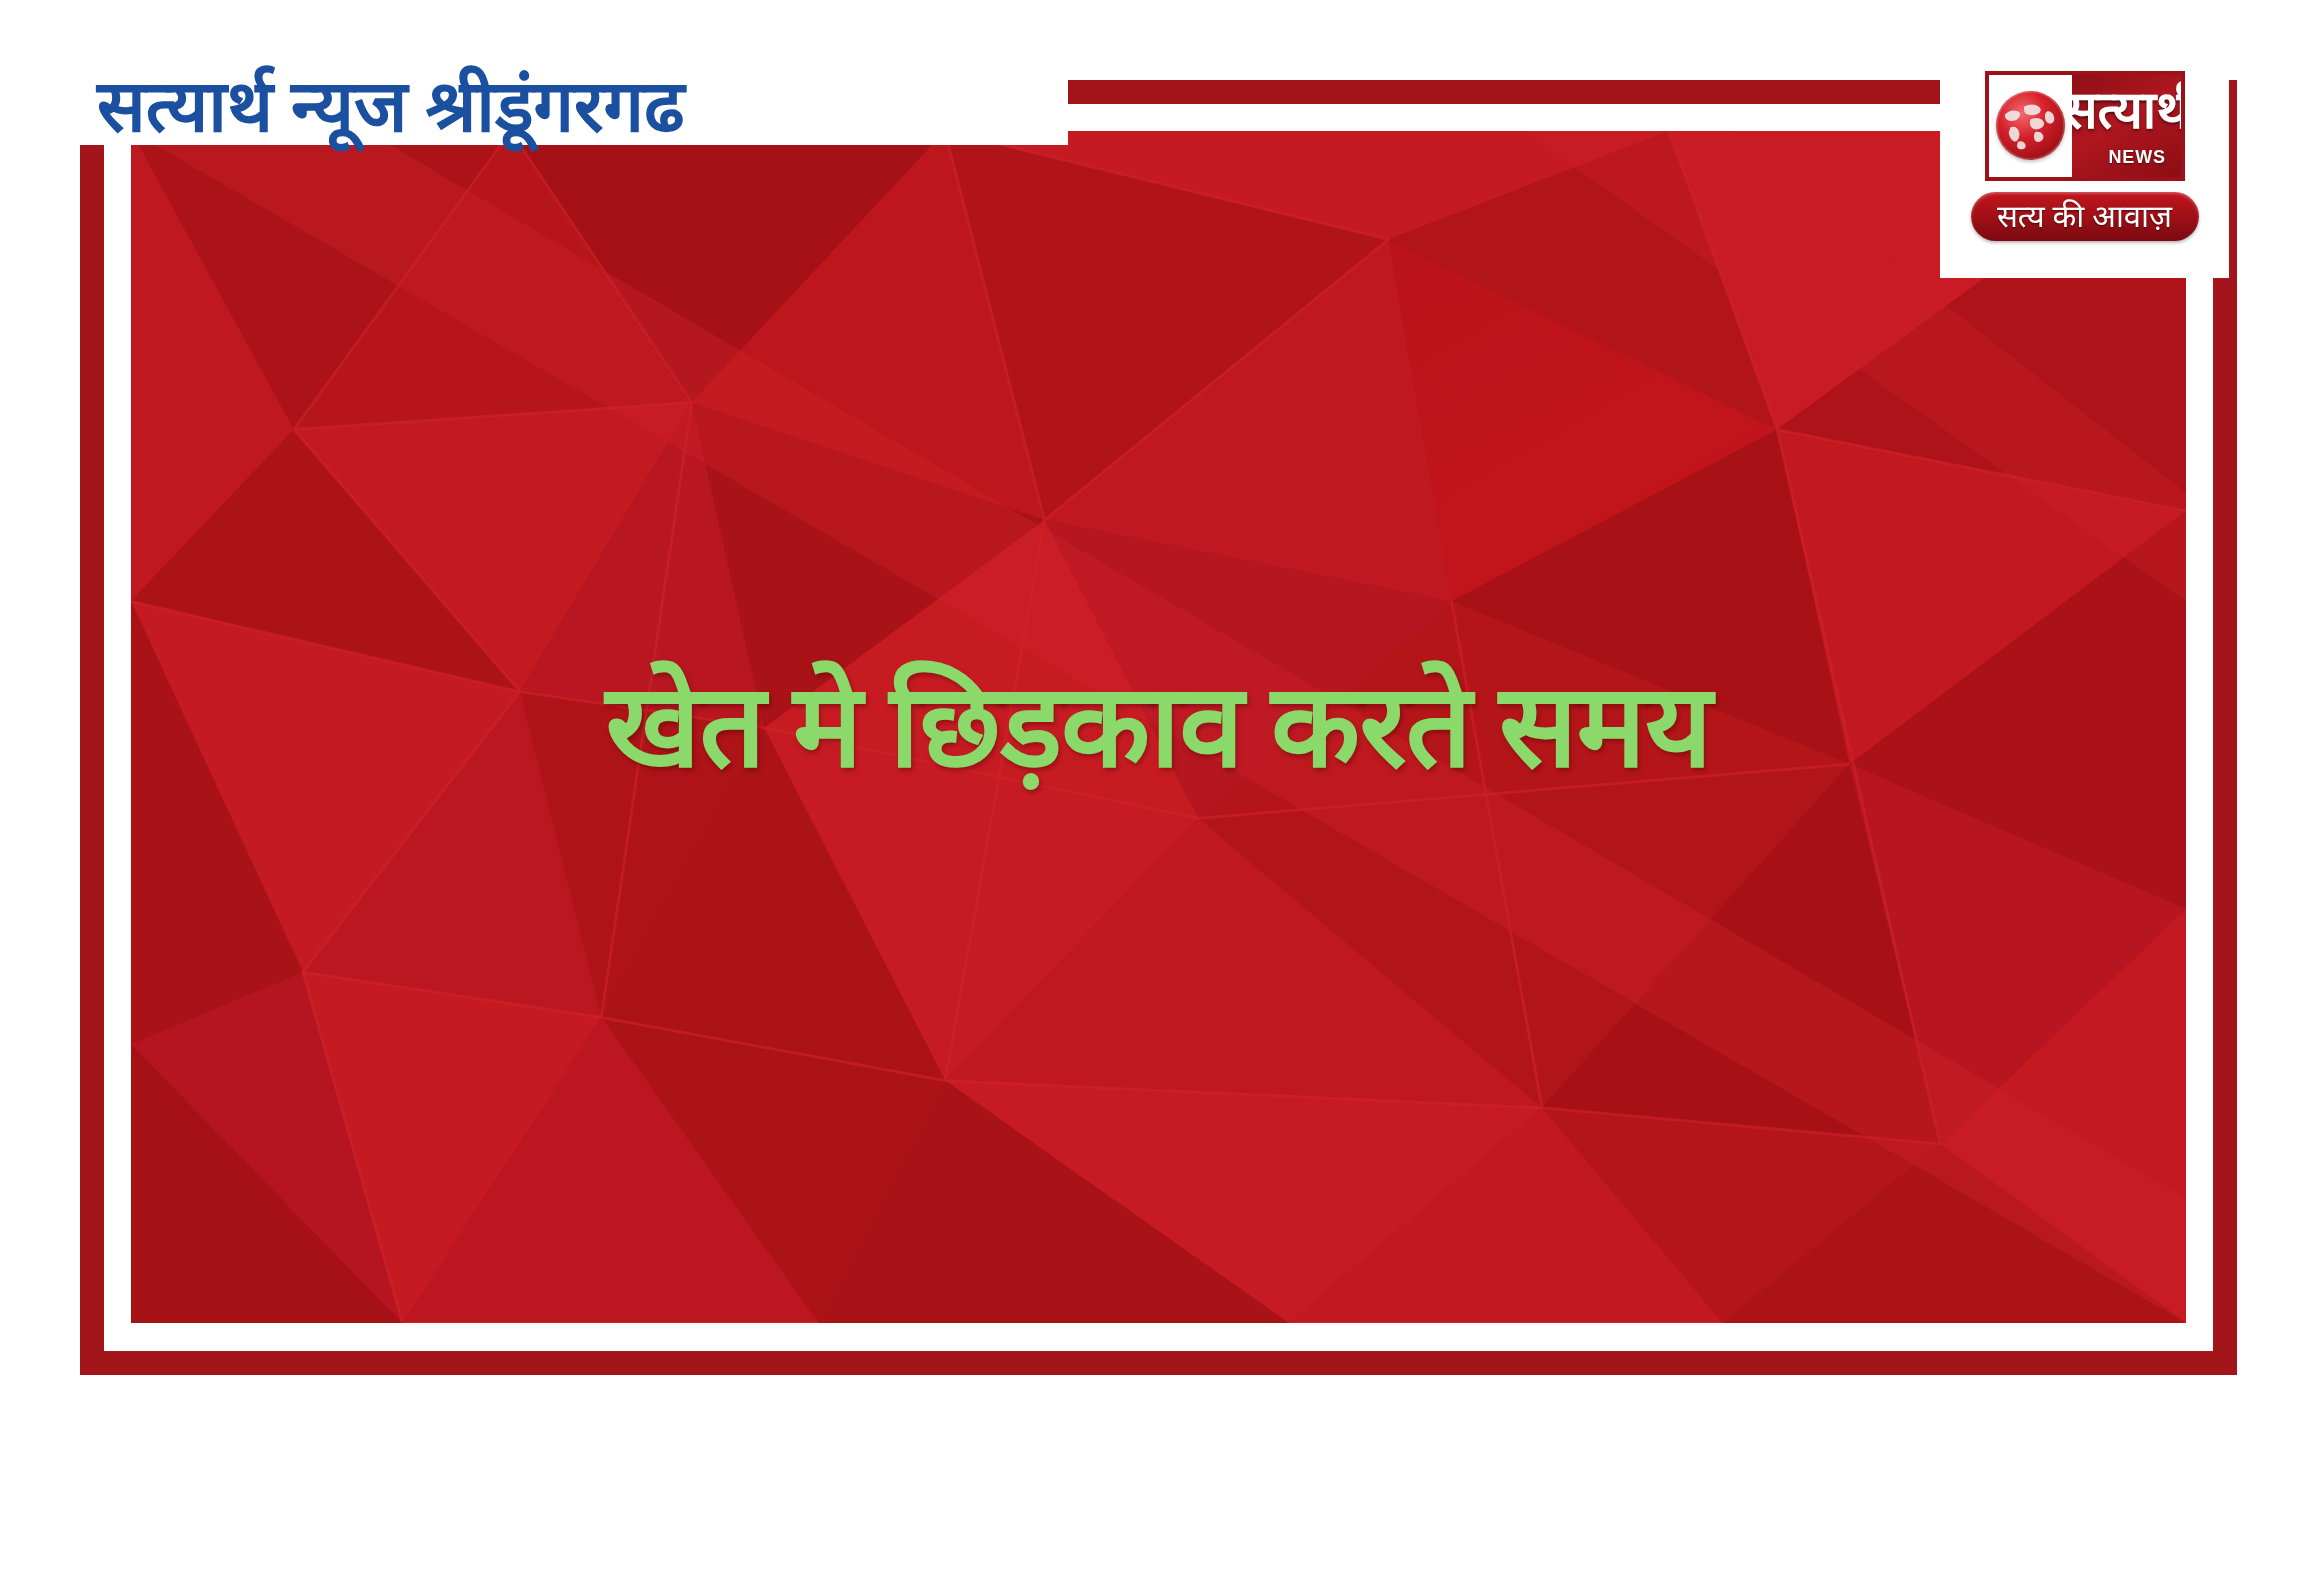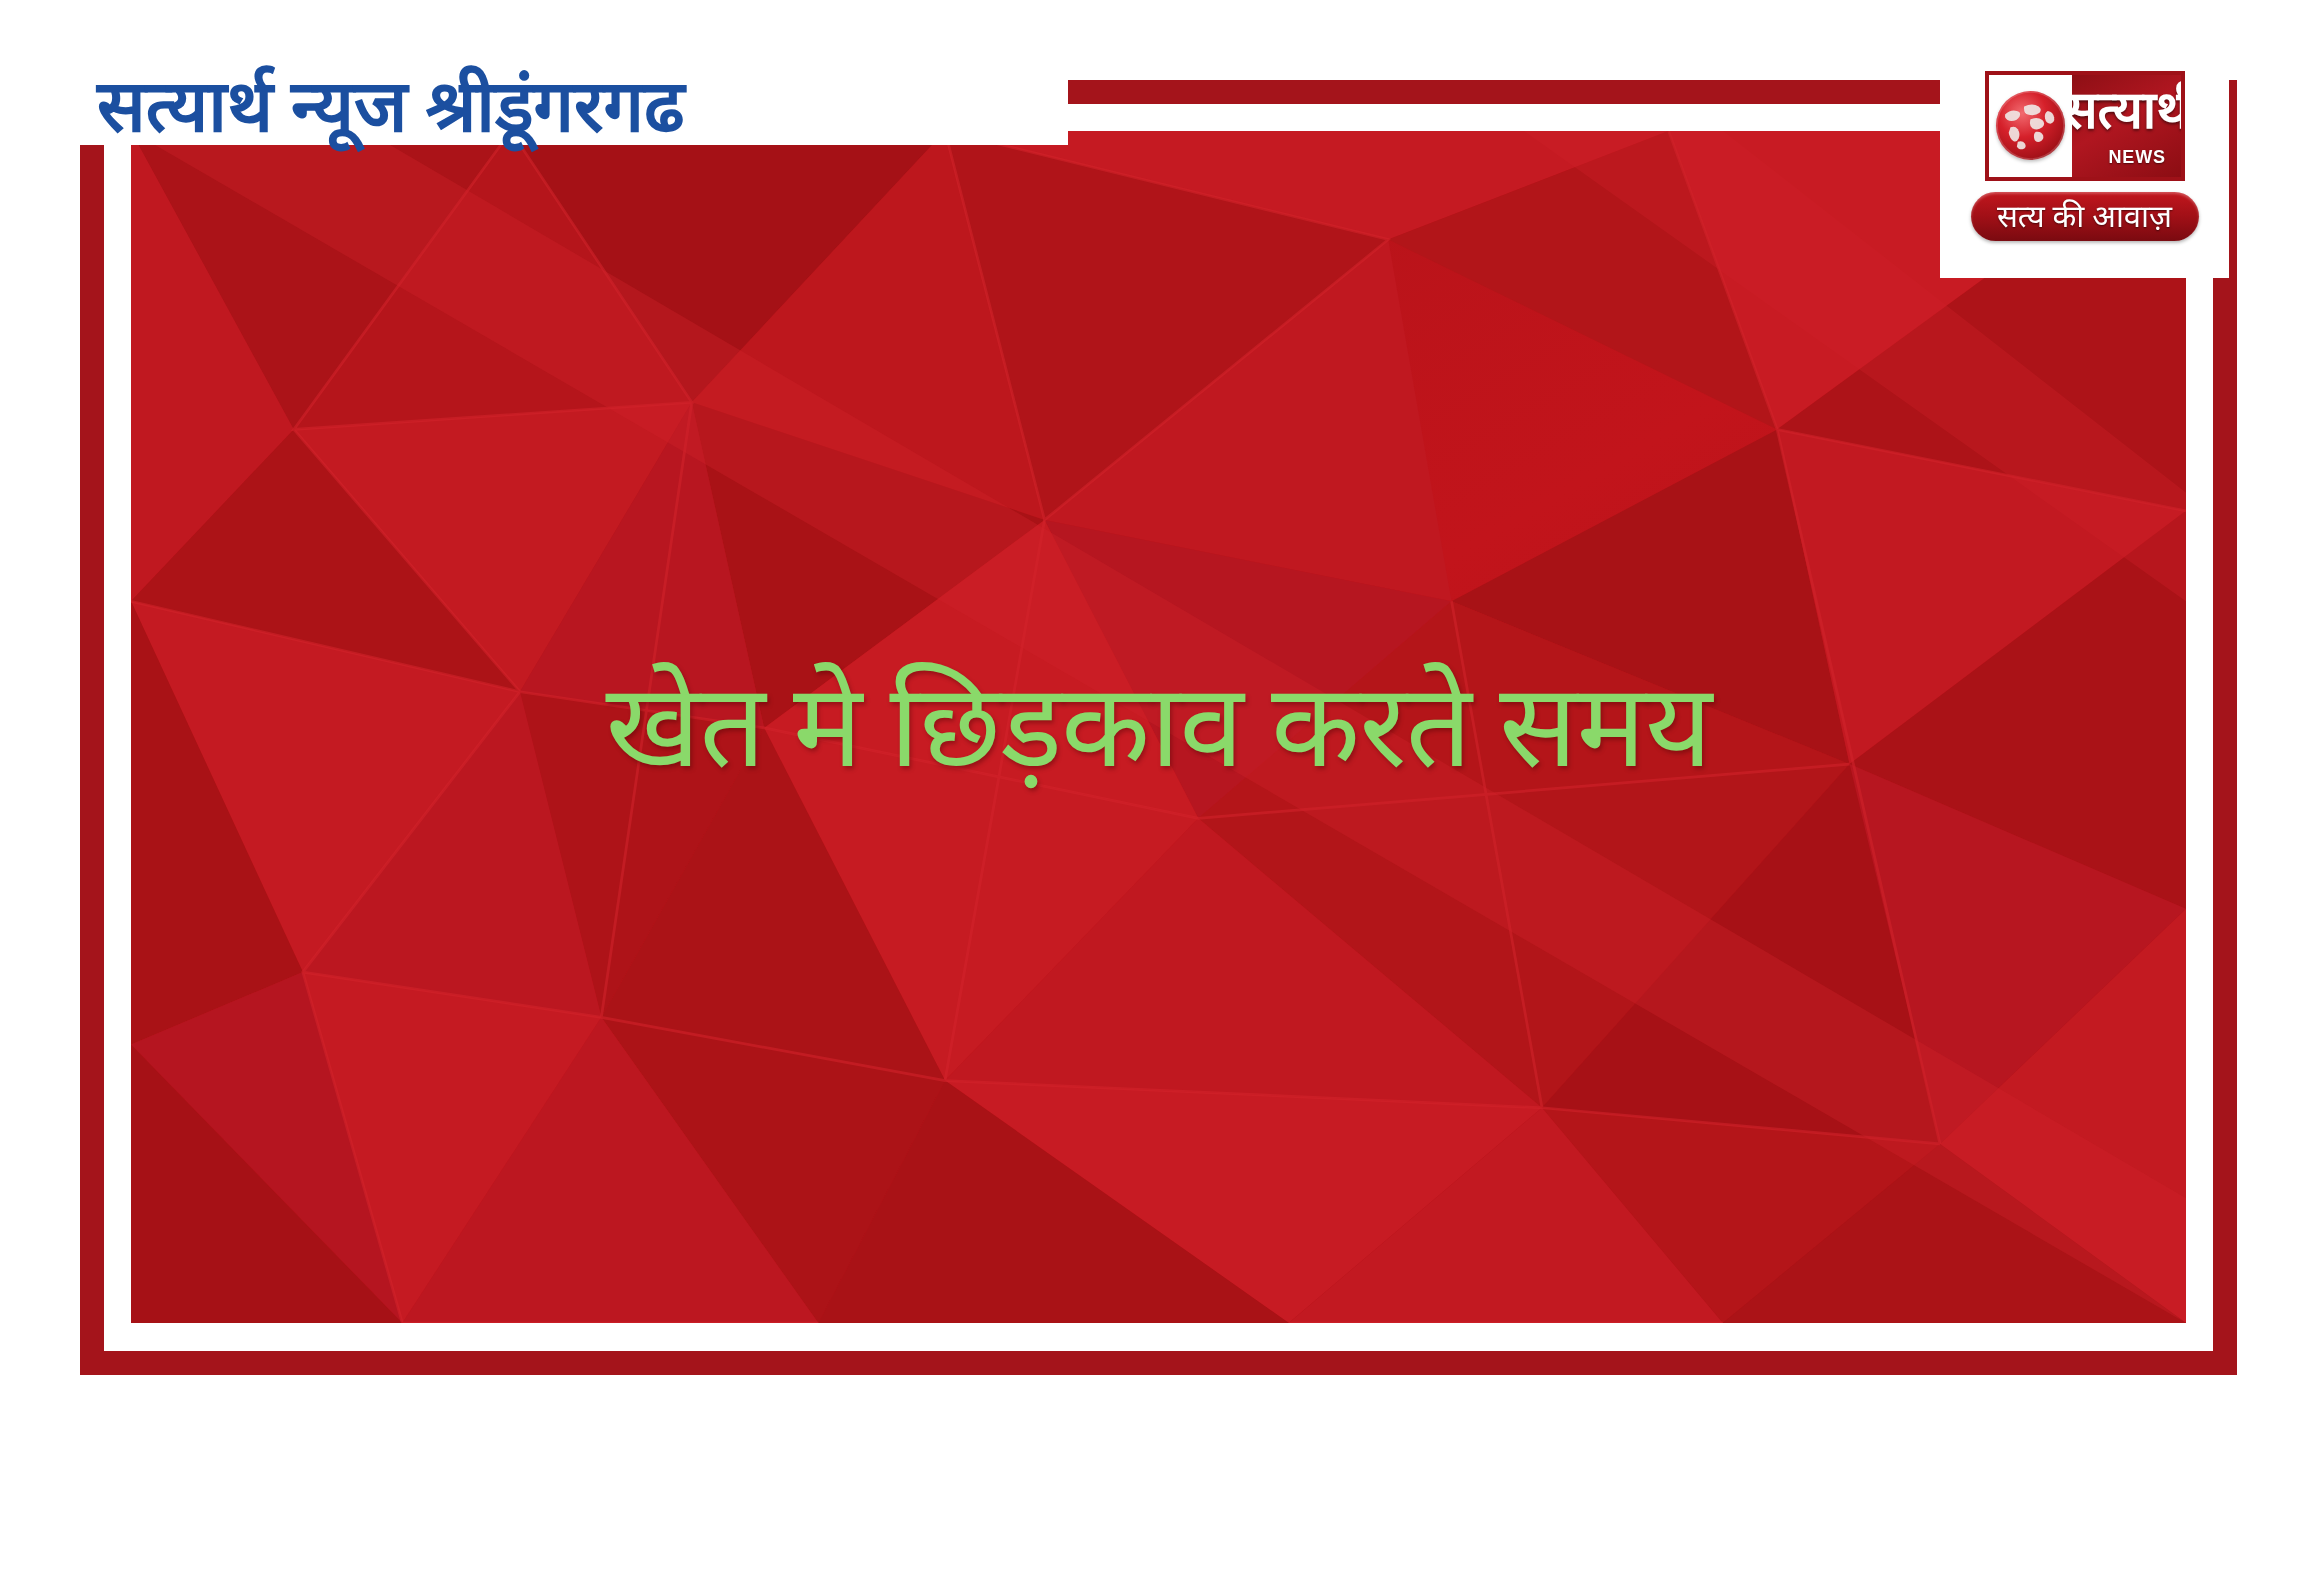--- a/index.html
+++ b/index.html
@@ -63,21 +63,21 @@
     flex-direction: column;
     align-items: center;
     justify-content: center;
     gap: 5.4px;
     z-index: 5;
     pointer-events: none;
   }
   .headline-line {
     color: #8ad96a;
     font-family: "Liberation Serif", "DejaVu Serif", serif;
-    font-weight: 400;
+    font-weight: 700;
     font-size: 116px;
     line-height: 1.28;
     text-align: left;
     white-space: nowrap;
     letter-spacing: -0.9px;
     text-shadow: 1.8px 2.7px 4.5px rgba(60,0,0,0.35);
   }
   .headline-line.wide {
     font-size: 119px;
   }

